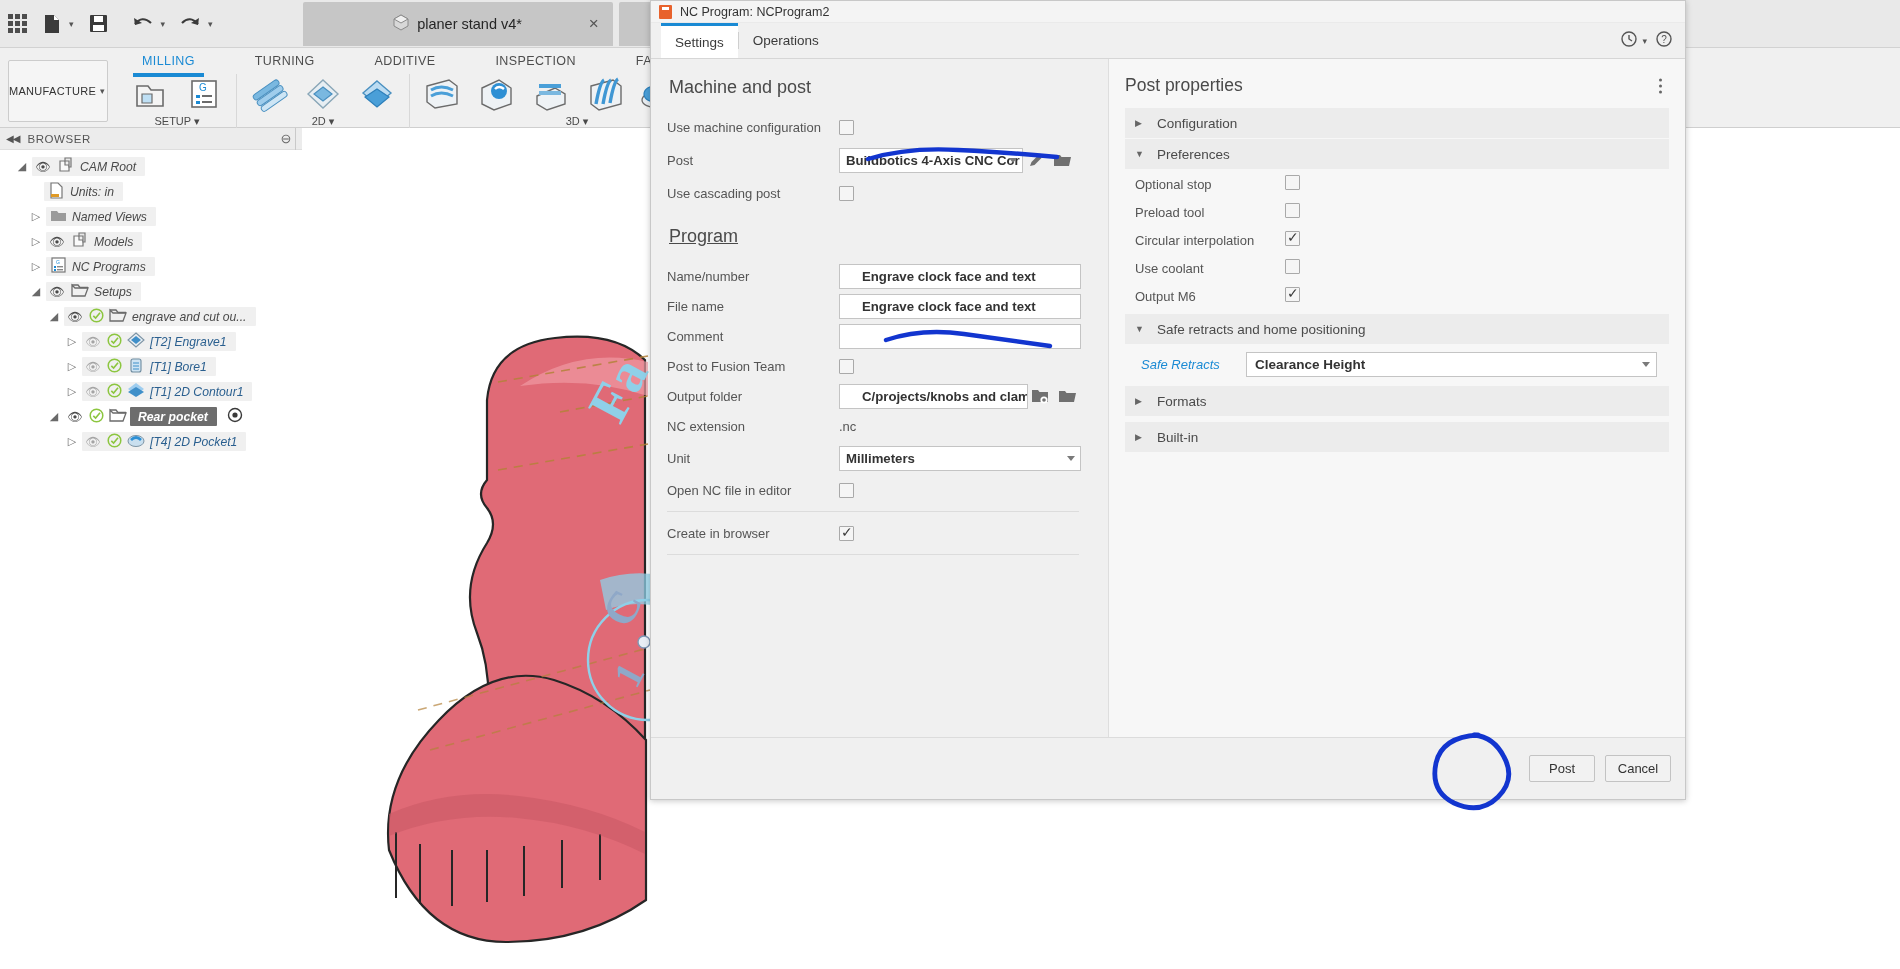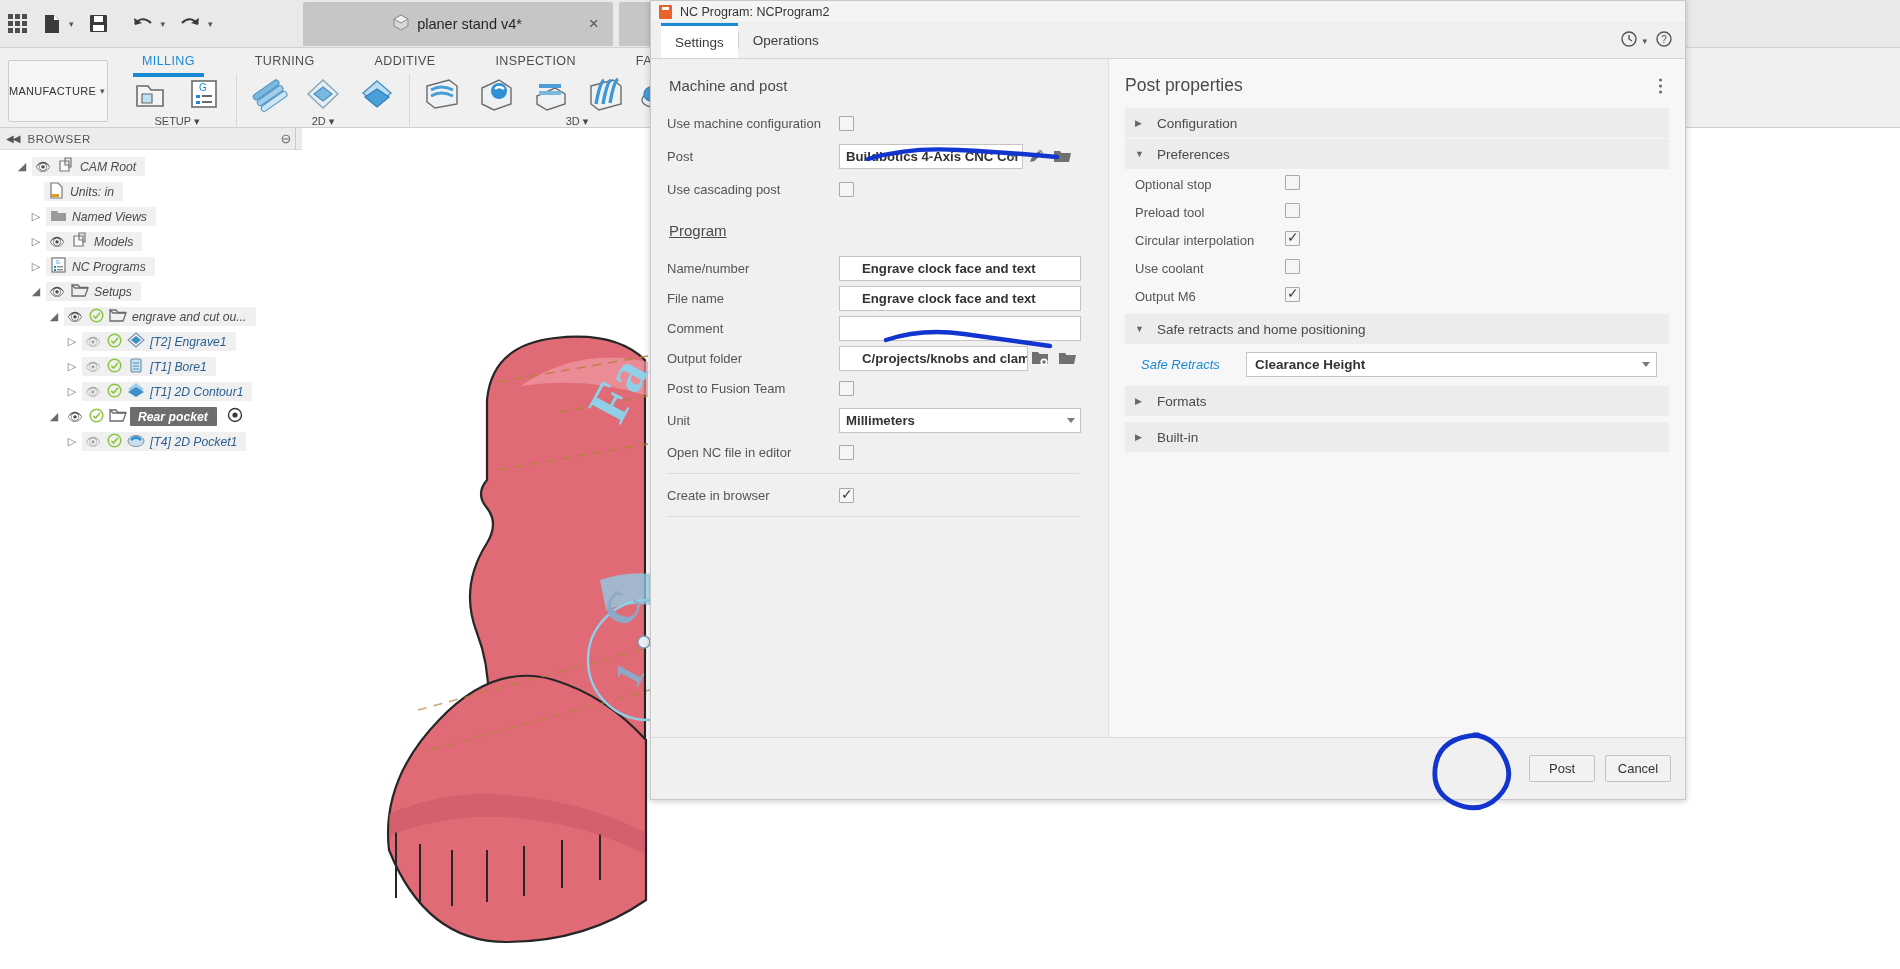--- a/index.html
+++ b/index.html
@@ -117,21 +117,21 @@
   }
   .dtab.active { background: #fff; border-top: 3px solid #1a8ad4; }
   .dtab-div { width: 1px; background: #cfcfcf; margin: 9px 0; }
   .titlebar-right { margin-left: auto; display: flex; align-items: center; gap: 4px; padding-right: 12px; color:#555;}
 
   .dlg-body { flex: 1; display: flex; min-height: 0; }
   .pane-left { width: 457px; background: #f0f0f0; padding: 16px 20px 0 16px; position: relative; }
   .pane-div { width: 1px; background: #dedede; }
   .pane-right { flex: 1; background: #f7f7f7; padding: 16px 16px 0 16px; }
 
-  .sec-h { font-size: 15px; color: #4a4a4a; font-weight: normal; margin: 2px 0 14px 2px; }
+  .sec-h { font-size: 18px; color: #4a4a4a; font-weight: normal; margin: 2px 0 14px 2px; }
   .sec-h.second { margin-top: 18px; text-decoration: underline; }
 
   .frow { display: flex; align-items: center; height: 30px; margin-bottom: 0px; }
   .flabel { width: 172px; font-size: 13px; color: #555; flex: none; }
   .fctrl { display: flex; align-items: center; }
   .cbox {
     width: 15px; height: 15px; border: 1px solid #a9a9a9; background: #f5f5f5; border-radius: 1px;
     display: inline-block; position: relative;
   }
   .cbox.checked::after {
@@ -705,20 +705,27 @@
         <div class="frow">
           <div class="flabel">Comment</div>
           <div class="fctrl">
               <div class="txtin" style="width:242px;">
                 <span></span>
               </div>
             </div>
         </div>
 
         <div class="frow">
+          <div class="flabel">Post to Fusion Team</div>
+          <div class="fctrl">
+              <span class="cbox"></span>
+            </div>
+        </div>
+
+        <div class="frow">
           <div class="flabel">Output folder</div>
           <div class="fctrl">
             <div class="txtin" style="width:189px;">
                 <span>C/projects/knobs and clamps</span>
               </div>
             <span class="icobtn">
               <svg width="20" height="17" viewBox="0 0 20 17">
                   <path d="M1 2h6l1.5 2H17v10H1z" fill="#707070"></path>
                   <circle cx="13" cy="12" r="3.6" fill="#fff"></circle>
                   <circle cx="13" cy="12" r="1.8" fill="#707070"></circle>
@@ -726,26 +733,25 @@
             </span>
             <span class="icobtn">
               <svg width="19" height="16" viewBox="0 0 19 16">
                   <path d="M1 3h6l1.5 2H18l-2 9H1z" fill="#707070"></path>
                 </svg>
             </span>
           </div>
         </div>
 
         <div class="frow">
-          <div class="flabel">Post to Fusion Team</div>
-          <div class="fctrl">
-              <span class="cbox"></span>
-            </div>
-        </div>
-
+          <div class="flabel">NC extension</div>
+          <div class="fctrl">
+              <span class="static-val">.nc</span>
+            </div>
+        </div>
 
         <div class="frow" style="height:34px;">
           <div class="flabel">Unit</div>
           <div class="fctrl">
             <div class="sel-in" style="width:242px;">
               <span>Millimeters</span>
               <span class="arr"></span>
             </div>
           </div>
         </div>

